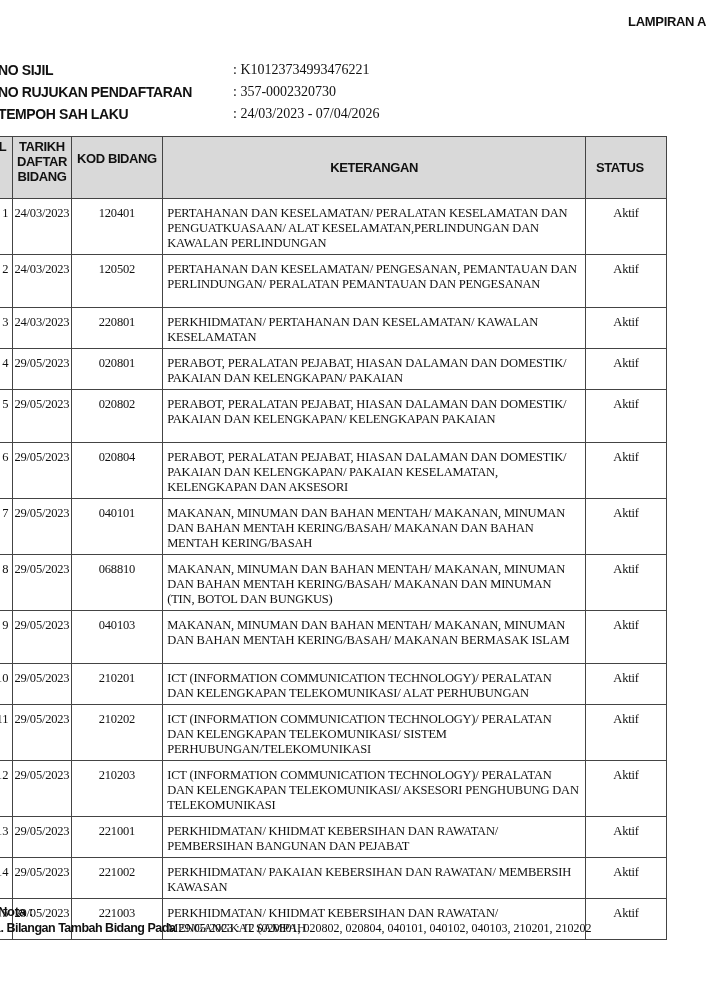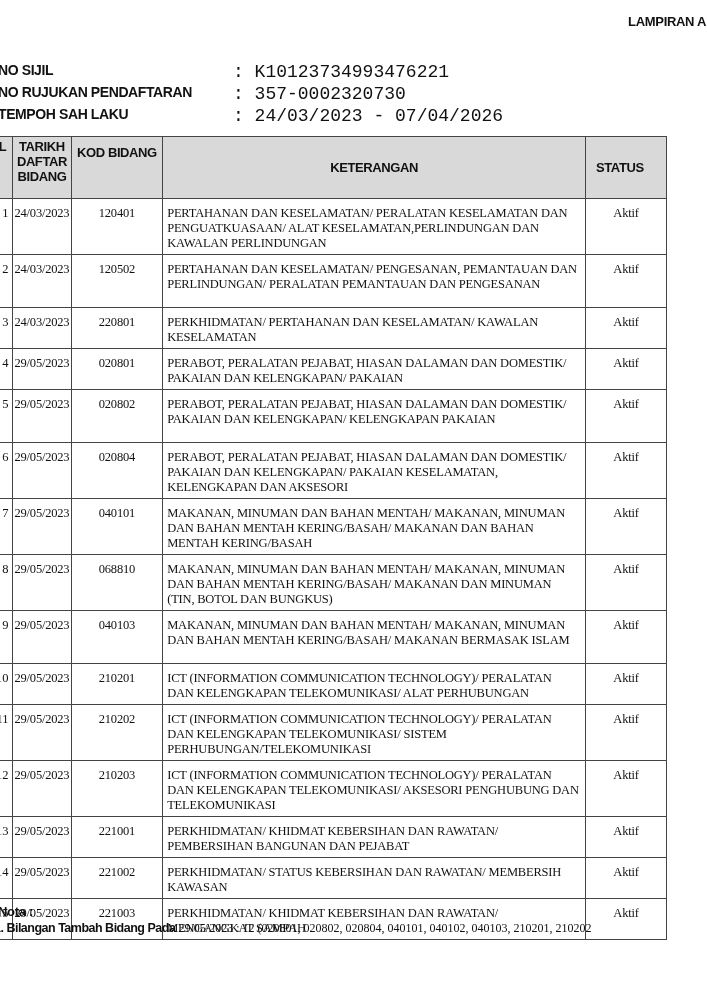--- a/index.html
+++ b/index.html
@@ -2,26 +2,26 @@
 <html><head>
 <meta charset="utf-8">
 <style>
   html, body { margin: 0; padding: 0; background: #ffffff; }
   body { width: 707px; height: 1000px; position: relative; overflow: hidden; color: #111; }
   .sans { font-family: "Liberation Sans", "DejaVu Sans", sans-serif; font-weight: bold; transform-origin: left center; }
   .serif { font-family: "Liberation Serif", "DejaVu Serif", serif; }
   #lampiran { position: absolute; top: 14px; left: 628px; font-size: 13px; white-space: nowrap; letter-spacing: -0.3px; text-align: right; }
   .info-row { position: absolute; left: 0; height: 18px; font-size: 14px; width: 707px; margin-top: 10px; }
   .info-label { position: absolute; left: -2px; top: 0; white-space: nowrap; font-size: 14px; letter-spacing: -0.4px; }
-  .info-value { position: absolute; left: 233px; top: 0; white-space: nowrap; font-size: 18px; font-family: Liberation Mono, monospace; }
+  .info-value { position: absolute; left: 233px; top: 0; white-space: nowrap; font-size: 14px; }
   table { position: absolute; top: 136px; left: -40px; border-collapse: collapse; table-layout: fixed; }
   th, td { border: 1px solid #444; padding: 0; vertical-align: top; }
   th { background: #d9d9d9; font-family: "Liberation Sans", "DejaVu Sans", sans-serif; font-weight: bold; font-size: 13px; line-height: 15px; text-align: center; letter-spacing: -0.4px; }
   th.keterangan-h, th.status-h { vertical-align: middle; }
-  th.kod-h { padding-top: 8px; }
+  th.kod-h { padding-top: 14px; }
   th.date-h { padding-top: 2px; }
   td { font-family: "Liberation Serif", "DejaVu Serif", serif; font-size: 12.5px; line-height: 15px; padding-top: 7px; padding-bottom: 3px; letter-spacing: -0.2px; }
   td.c { text-align: center; }
   td.desc { padding-left: 4px; padding-right: 6px; }
   tr.h2 td { height: 25px; }
   tr.h3 td { height: 42px; }
   #nota { position: absolute; top: 904px; left: -2px; font-size: 13px; white-space: nowrap; letter-spacing: -0.3px; }
   #nota-line { position: absolute; top: 921px; left: -6px; white-space: nowrap; font-size: 12.5px; }
   #nota-line .lbl { font-family: "Liberation Sans", "DejaVu Sans", sans-serif; font-weight: bold; font-size: 12.5px; letter-spacing: -0.5px; }
   #nota-line .val { font-family: "Liberation Serif", "DejaVu Serif", serif; font-size: 12px; }
@@ -150,21 +150,21 @@
       <td class="c" style="text-align:right;padding-right:4px;">13</td>
       <td class="c">29/05/2023</td>
       <td class="c">221001</td>
       <td class="desc">PERKHIDMATAN/ KHIDMAT KEBERSIHAN DAN RAWATAN/ PEMBERSIHAN BANGUNAN DAN PEJABAT</td>
       <td class="c">Aktif</td>
     </tr>
     <tr class="h2">
       <td class="c" style="text-align:right;padding-right:4px;">14</td>
       <td class="c">29/05/2023</td>
       <td class="c">221002</td>
-      <td class="desc">PERKHIDMATAN/ STATUS KEBERSIHAN DAN RAWATAN/ MEMBERSIH KAWASAN</td>
+      <td class="desc">PERKHIDMATAN/ PAKAIAN KEBERSIHAN DAN RAWATAN/ MEMBERSIH KAWASAN</td>
       <td class="c">Aktif</td>
     </tr>
     <tr class="h2">
       <td class="c" style="text-align:right;padding-right:4px;">15</td>
       <td class="c">29/05/2023</td>
       <td class="c">221003</td>
       <td class="desc">PERKHIDMATAN/ KHIDMAT KEBERSIHAN DAN RAWATAN/ MENGANGKAT SAMPAH</td>
       <td class="c">Aktif</td>
     </tr>
   </tbody>

